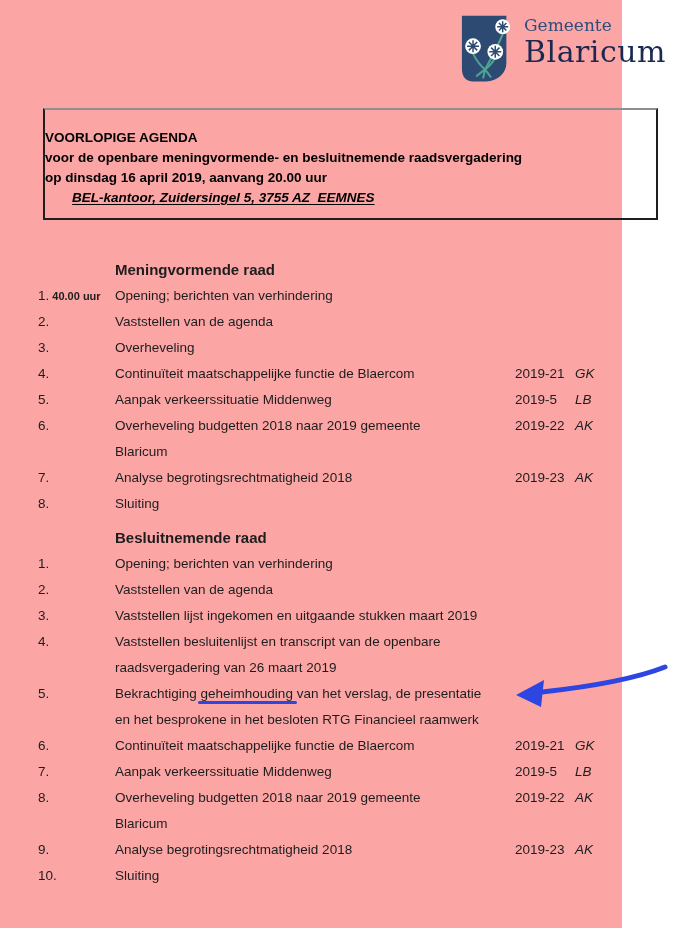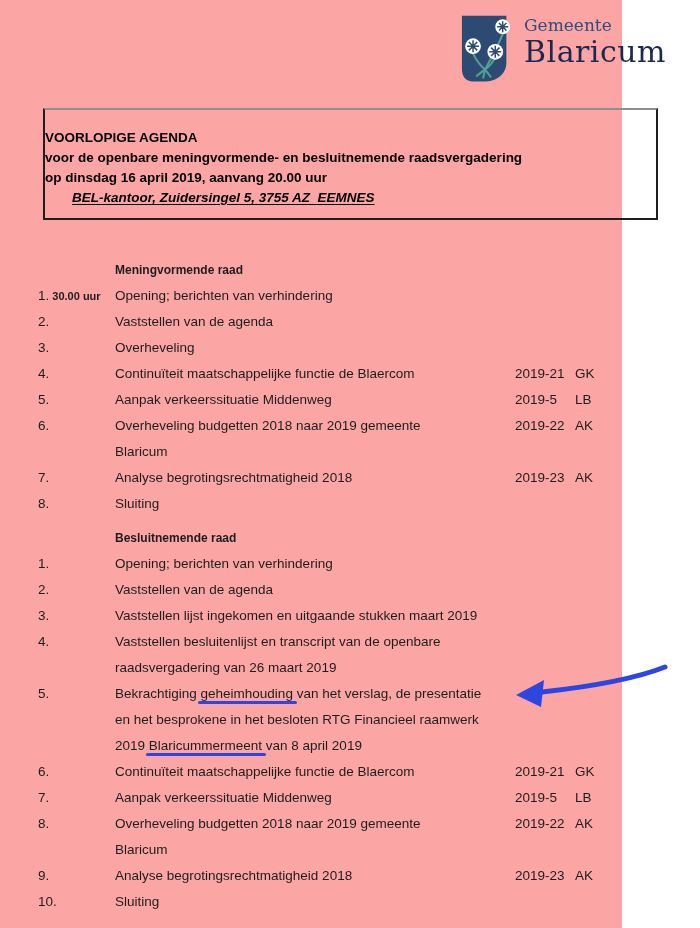--- a/index.html
+++ b/index.html
@@ -16,29 +16,29 @@
 
   
   .header-box{position:absolute;left:43px;top:108px;width:615px;height:112px;
       box-sizing:border-box;border:2px solid #1f1f1f;border-top-color:#8f8f8f;
       font-weight:bold;font-size:13.5px;color:#000;padding-top:18px;}
   .box-line{line-height:20px;white-space:pre-wrap;}
   .box-line-venue{font-style:italic;text-decoration:underline;text-underline-offset:2px;padding-left:27px;}
 
   
   .agenda{position:absolute;left:38px;top:257px;width:640px;}
-  .section-heading{margin-left:77px;font-weight:bold;font-size:12px;line-height:26px;}
+  .section-heading{margin-left:77px;font-weight:bold;font-size:15px;line-height:26px;}
   .section + .section{margin-top:8px;}
   .row{display:flex;align-items:flex-start;}
   .cell-num{width:77px;flex:none;font-size:13.5px;line-height:26px;}
   .time{font-weight:bold;font-size:11px;}
   .cell-text{width:400px;flex:none;}
   .line{font-size:13.5px;line-height:26px;}
   .cell-code{width:60px;flex:none;font-size:13.5px;line-height:26px;}
-  .cell-init{flex:none;font-size:13.5px;line-height:26px;}
+  .cell-init{flex:none;font-size:13.5px;line-height:26px;font-style:italic;}
 
   
   .annot-underline{position:relative;}
   .annot-underline::after{content:"";position:absolute;left:-3px;right:-4px;top:15px;
       height:3px;background:var(--annot,#2d46e1);border-radius:2px;}
   .annot-arrow{position:absolute;left:512px;top:658px;color:var(--annot,#2d46e1);}
 </style>
 </head>
 <body>
 
@@ -80,21 +80,21 @@
     <div class="box-line">VOORLOPIGE AGENDA</div>
     <div class="box-line">voor de openbare meningvormende- en besluitnemende raadsvergadering</div>
     <div class="box-line">op dinsdag 16 april 2019, aanvang 20.00 uur</div>
     <div class="box-line box-line-venue">BEL-kantoor, Zuidersingel 5, 3755 AZ  EEMNES</div>
   </div>
 
   <div class="agenda">
       <div class="section">
         <div class="section-heading">Meningvormende raad</div>
         <div class="row">
-          <div class="cell-num">1.<span class="time"> 30.00 uur</span></div>
+          <div class="cell-num">1.<span class="time"> 40.00 uur</span></div>
           <div class="cell-text">
             <div class="line">Opening; berichten van verhindering</div>
           </div>
           <div class="cell-code"></div>
           <div class="cell-init"></div>
         </div>
         <div class="row">
           <div class="cell-num">2.</div>
           <div class="cell-text">
             <div class="line">Vaststellen van de agenda</div>
@@ -185,21 +185,20 @@
             <div class="line">raadsvergadering van 26 maart 2019</div>
           </div>
           <div class="cell-code"></div>
           <div class="cell-init"></div>
         </div>
         <div class="row">
           <div class="cell-num">5.</div>
           <div class="cell-text">
             <div class="line">Bekrachtiging <span class="annot-underline">geheimhouding</span> van het verslag, de presentatie</div>
             <div class="line">en het besprokene in het besloten RTG Financieel raamwerk</div>
-            <div class="line">2019 <span class="annot-underline">Blaricummermeent</span> van 8 april 2019</div>
           </div>
           <div class="cell-code"></div>
           <div class="cell-init"></div>
         </div>
         <div class="row">
           <div class="cell-num">6.</div>
           <div class="cell-text">
             <div class="line">Continuïteit maatschappelijke functie de Blaercom</div>
           </div>
           <div class="cell-code">2019-21</div>

